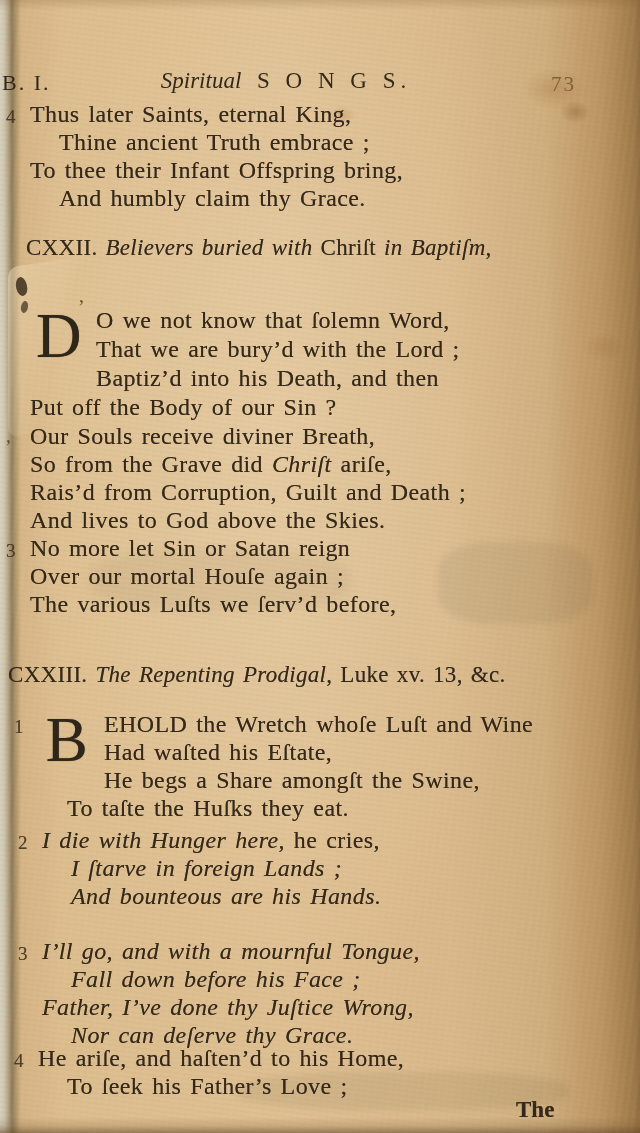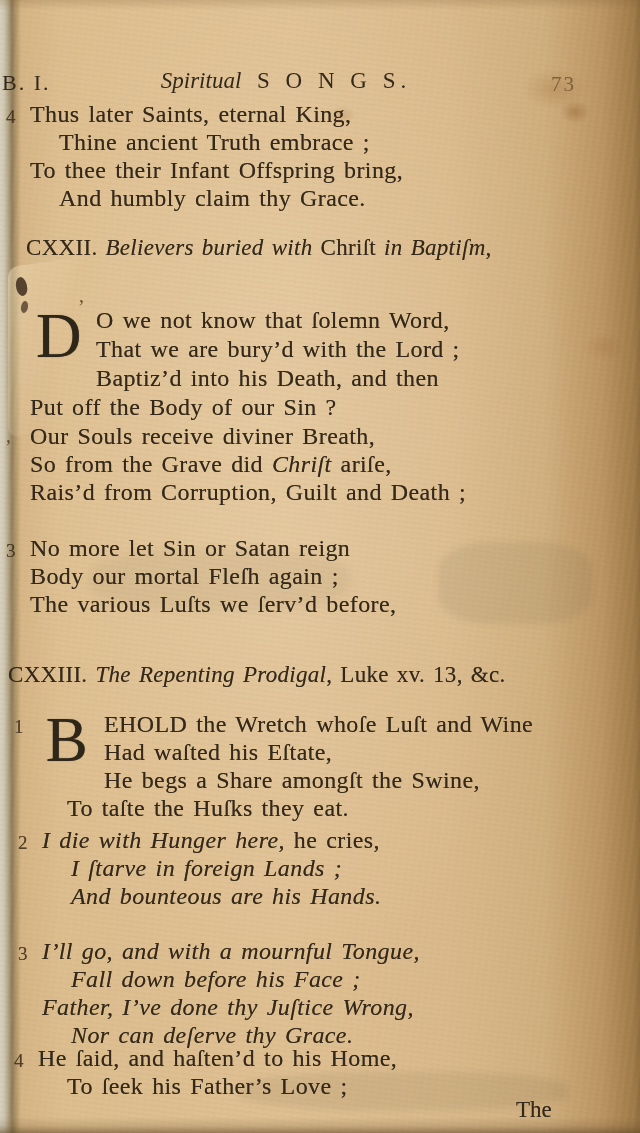--- a/index.html
+++ b/index.html
@@ -44,21 +44,21 @@
     text-align:center;color:#2f261a;text-shadow:0 0 1px rgba(47,38,26,.6);}
   .seg.it{font-style:italic;}
   .seg.ro{font-style:normal;}
 
   .heading{position:absolute;font-size:23px;line-height:30px;letter-spacing:.3px;word-spacing:2px;
     text-shadow:0 0 .6px rgba(51,40,26,.5);}
   .hline.center{text-align:center;}
 
   .mark{position:absolute;font-size:20px;color:#4a3822;opacity:.8;}
   .catchword{position:absolute;left:516px;top:1097px;font-size:23px;
-    text-shadow:0 0 .6px rgba(51,40,26,.5);}
+    text-shadow:0 0 .6px rgba(51,40,26,.5);font-weight:bold;}
 </style>
 </head>
 <body>
 
 <div id="page">
   <div class="grain"></div>
 
   <div class="rh-left">B. I.</div>
   <div class="rh-center">
     <span class="it">Spiritual</span>
@@ -95,25 +95,26 @@
       <div class="dropcap">D</div>
       <div class="line">O we not know that ſolemn Word,</div>
       <div class="line ind">That we are bury’d with the Lord ;</div>
       <div class="line">Baptiz’d into his Death, and then</div>
       <div class="line">Put off the Body of our Sin ?</div>
     </div>
     <div class="stanza" style="left: 30px; top: 422px;">
       <div class="line">Our Souls receive diviner Breath,</div>
       <div class="line"><span class="seg ro">So from the Grave did </span><span class="seg it">Chriſt</span><span class="seg ro"> ariſe,</span></div>
       <div class="line">Rais’d from Corruption, Guilt and Death ;</div>
+      <div class="line">And lives to God above the Skies.</div>
     </div>
     <div class="stanza" style="left: 30px; top: 534px;">
       <span class="stanza-num">3</span>
       <div class="line">No more let Sin or Satan reign</div>
-      <div class="line">Body our mortal Fleſh again ;</div>
+      <div class="line">Over our mortal Houſe again ;</div>
       <div class="line">The various Luſts we ſerv’d before,</div>
     </div>
     <div class="heading" style="left: 8px; top: 660px; width: 620px;">
       <div class="hline"><span class="seg ro">CXXIII. </span><span class="seg it">The Repenting Prodigal</span><span class="seg ro">, </span><span class="seg ro">Luke xv. 13, &amp;c.</span></div>
     </div>
     <div class="stanza" style="left: 38px; top: 710px;">
       <span class="stanza-num">1</span>
       <div class="dropcap">B</div>
       <div class="line">EHOLD the Wretch whoſe Luſt and Wine</div>
       <div class="line ind">Had waſted his Eſtate,</div>
@@ -128,18 +129,18 @@
     </div>
     <div class="stanza italic" style="left: 42px; top: 937px;">
       <span class="stanza-num">3</span>
       <div class="line">I’ll go, and with a mournful Tongue,</div>
       <div class="line ind">Fall down before his Face ;</div>
       <div class="line">Father, I’ve done thy Juſtice Wrong,</div>
       <div class="line ind">Nor can deſerve thy Grace.</div>
     </div>
     <div class="stanza" style="left: 38px; top: 1044px;">
       <span class="stanza-num">4</span>
-      <div class="line">He ſaid, and haſten’d to his Home,</div>
+      <div class="line">He ariſe, and haſten’d to his Home,</div>
       <div class="line ind">To ſeek his Father’s Love ;</div>
     </div>
     <div class="mark" style="left: 78px; top: 296px;">’</div>
     <div class="mark" style="left: 6px; top: 424px;">,</div>
   </div>
 
 </body></html>

